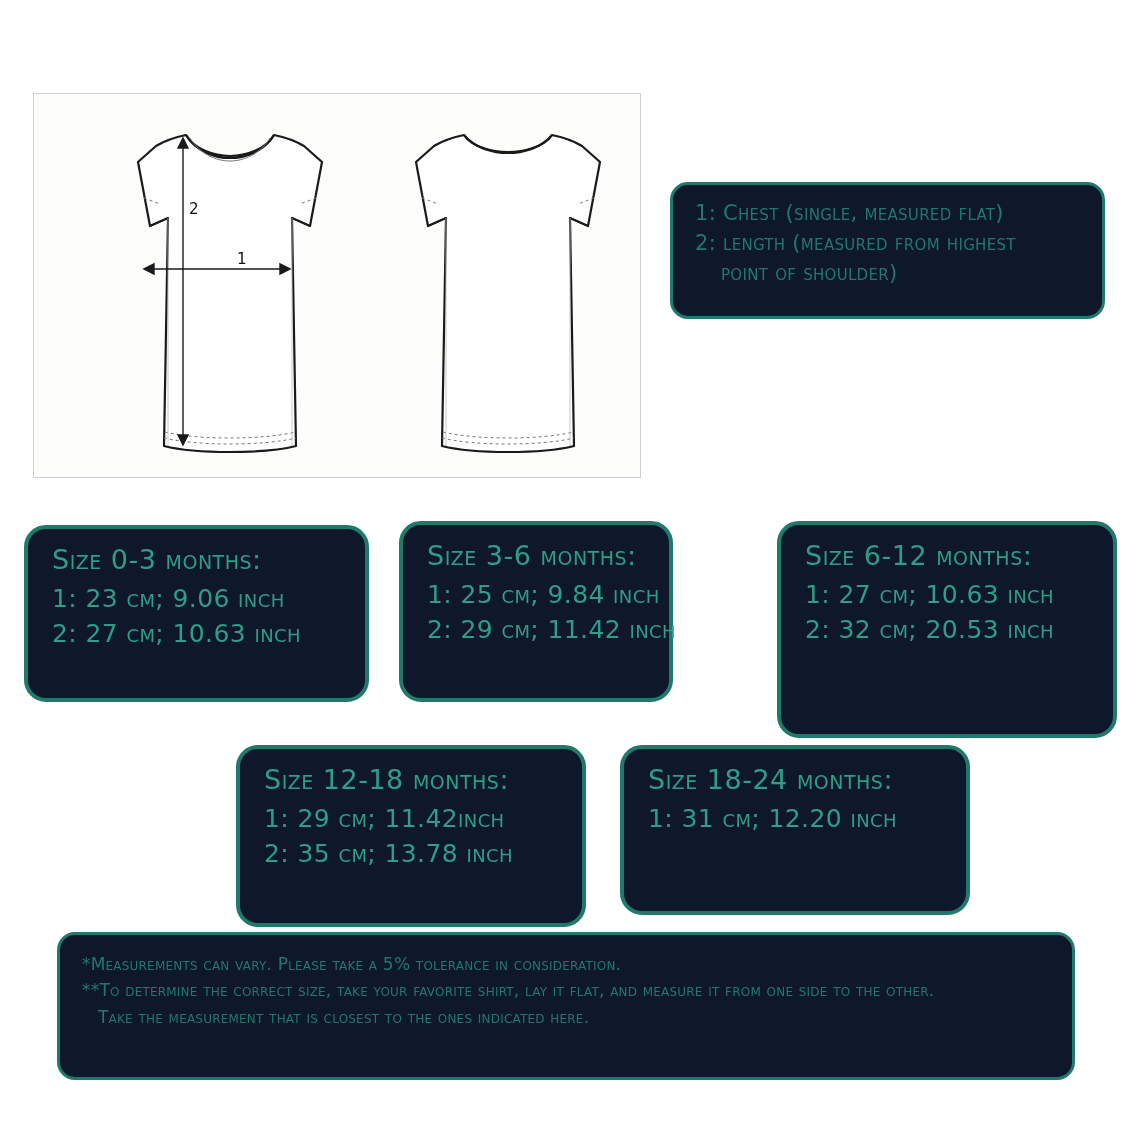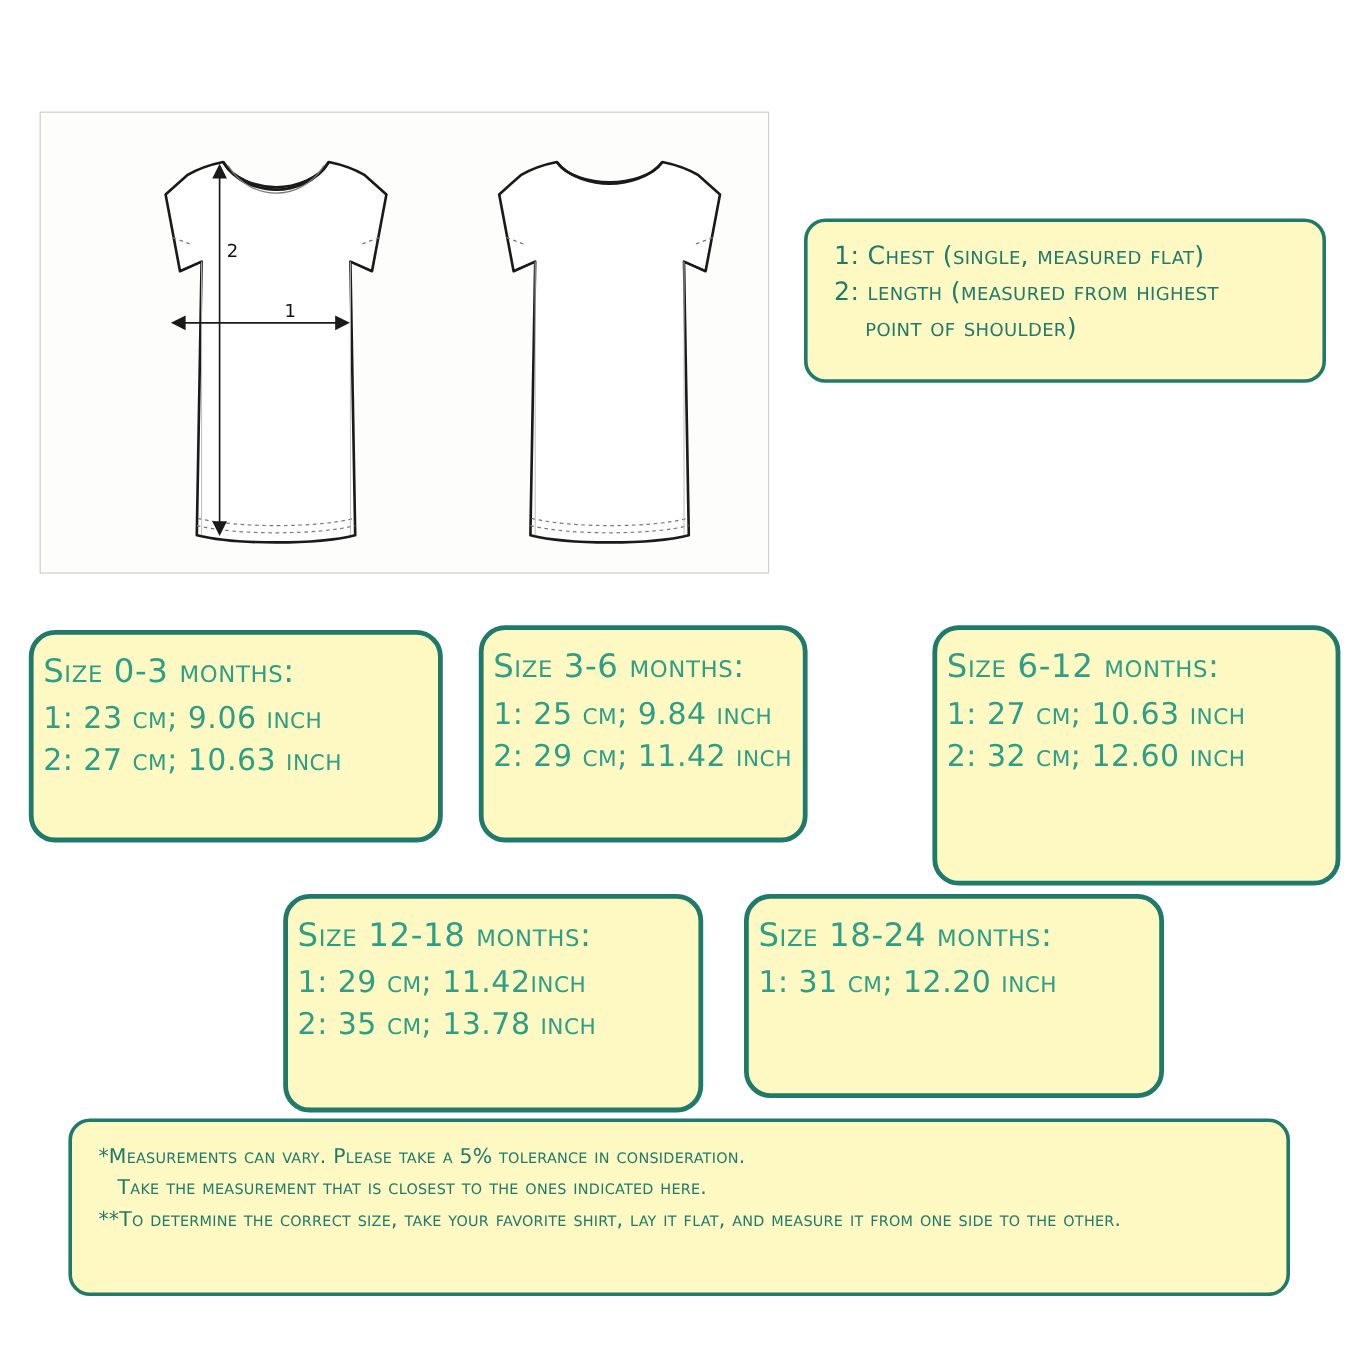--- a/index.html
+++ b/index.html
@@ -27,21 +27,21 @@
     box-sizing: border-box;
   }
   .shirt-svg { display: block; }
 
   
   .box {
     position: absolute;
     box-sizing: border-box;
     border: 3px solid #1f7a6b;
     border-radius: 18px;
-    background: #fef9c3;
+    background: #0f172a;
   }
   .legend-box {
     left: 670px;
     top: 182px;
     width: 435px;
     height: 137px;
     padding: 14px 20px 10px 22px;
   }
   .legend-line {
     color: #1f7a6b;
@@ -49,21 +49,21 @@
     letter-spacing: 0.3px;
     line-height: 1.42;
     font-variant: small-caps;
     font-family: "DejaVu Sans", sans-serif;
     white-space: pre;
   }
   .legend-line.indent { padding-left: 26px; }
 
   
   .size-card {
-    padding: 14px 18px 12px 8px;
+    padding: 14px 18px 12px 24px;
     border-width: 4px;
     border-radius: 22px;
   }
   .size-title {
     color: #2e9e86;
     font-size: 27px;
     font-variant: small-caps;
     letter-spacing: 0.5px;
     line-height: 1.25;
     margin-bottom: 4px;
@@ -170,31 +170,31 @@
 
 <div class="box size-card" id="card-1">
   <div class="size-title">Size 3-6 months:</div>
   <div class="size-line">1: 25 cm; 9.84 inch</div>
   <div class="size-line">2: 29 cm; 11.42 inch</div>
 </div>
 
 <div class="box size-card" id="card-2">
   <div class="size-title">Size 6-12 months:</div>
   <div class="size-line">1: 27 cm; 10.63 inch</div>
-  <div class="size-line">2: 32 cm; 12.60 inch</div>
+  <div class="size-line">2: 32 cm; 20.53 inch</div>
 </div>
 
 <div class="box size-card" id="card-3">
   <div class="size-title">Size 12-18 months:</div>
   <div class="size-line">1: 29 cm; 11.42inch</div>
   <div class="size-line">2: 35 cm; 13.78 inch</div>
 </div>
 
 <div class="box size-card" id="card-4">
   <div class="size-title">Size 18-24 months:</div>
   <div class="size-line">1: 31 cm; 12.20 inch</div>
 </div>
 
 <div class="box notes-box">
   <div class="note-line">*Measurements can vary. Please take a 5% tolerance in consideration.</div>
+  <div class="note-line">**To determine the correct size, take your favorite shirt, lay it flat, and measure it from one side to the other.</div>
   <div class="note-line indent">Take the measurement that is closest to the ones indicated here.</div>
-  <div class="note-line">**To determine the correct size, take your favorite shirt, lay it flat, and measure it from one side to the other.</div>
 </div>
 
 </body></html>

